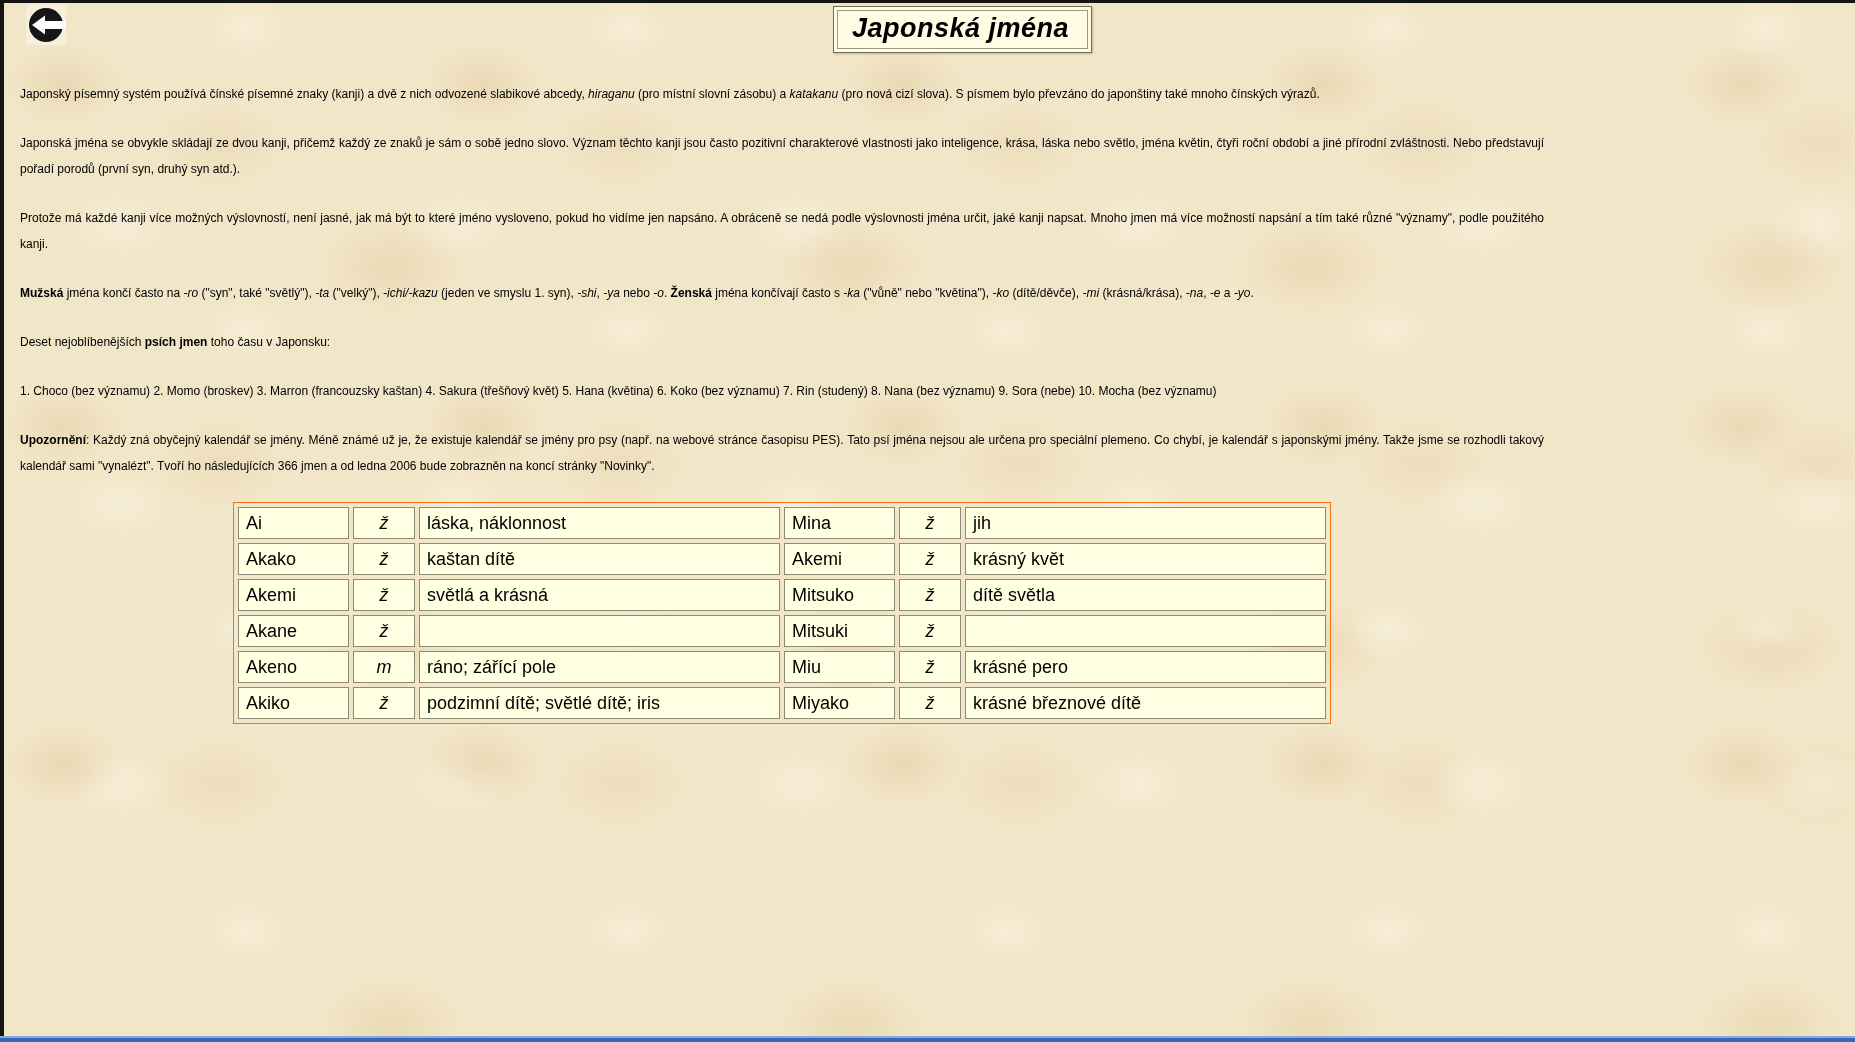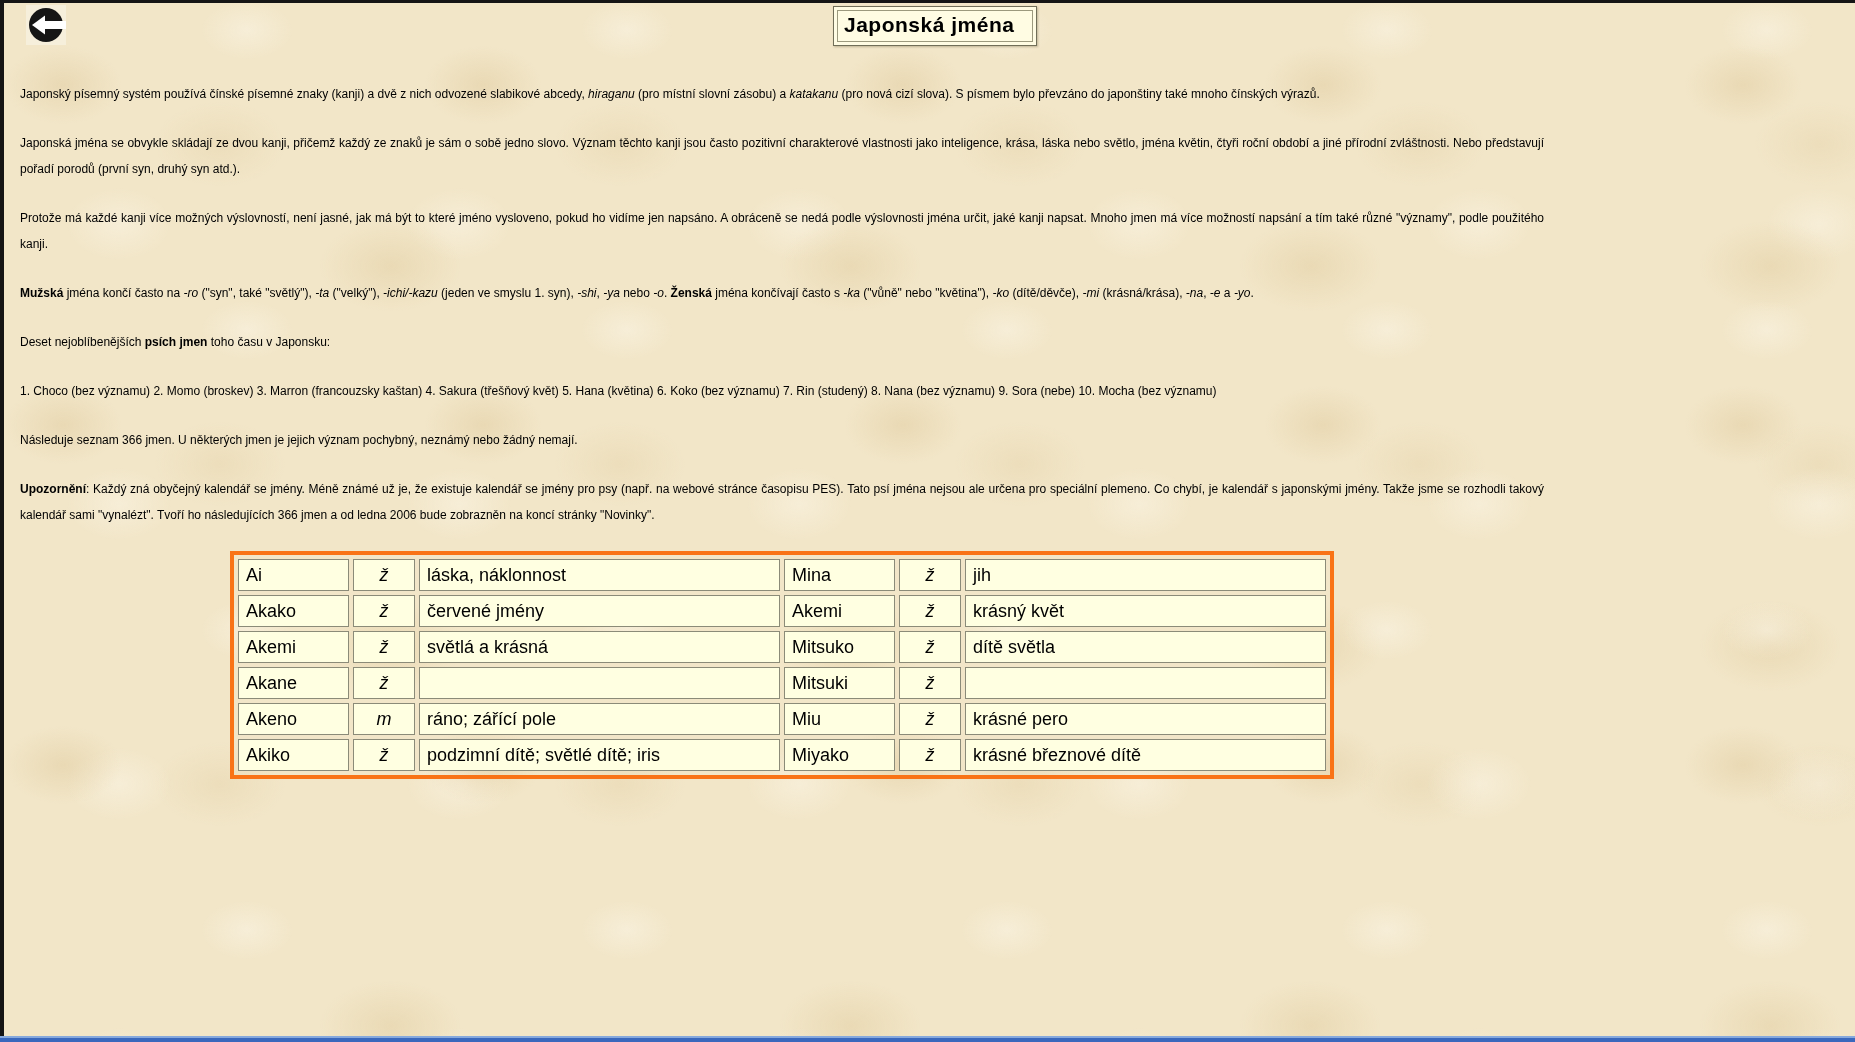--- a/index.html
+++ b/index.html
@@ -21,32 +21,32 @@
     background:linear-gradient(#8fb0e0,#30superb)}
   .edge-bottom{background:linear-gradient(#86a9dd 0 2px,#3a68bd 2px 100%);z-index:5;}
 
   .header{position:relative;height:50px;}
   .back-button{position:absolute;left:26px;top:5px;width:40px;height:40px;cursor:pointer;
     background:rgba(255,255,255,.35);}
   .back-button svg{display:block;}
 
   .title-box{position:absolute;left:833px;top:6px;background:#fffce3;
     border:1px solid #716e58;padding:3px;box-shadow:1px 1px 2px rgba(90,80,50,.35);}
-  .title-inner{border:1px solid #9c997e;padding:2px 18px 4px 6px;
-    font-size:21px;font-weight:bold;letter-spacing:.5px;white-space:nowrap;}
+  .title-inner{border:1px solid #9c997e;padding:2px 18px 4px 14px;
+    font-size:27px;font-weight:bold;letter-spacing:.5px;white-space:nowrap;font-style:italic;}
 
   .content{padding:8px 0 0 20px;width:1524px;}
   .content p{margin:23px 0;font-size:12px;line-height:26px;text-align:justify;}
   .content p b{font-weight:bold;}
   .content p i{font-style:italic;}
   a.pes-link{color:#000000;text-decoration:none;cursor:pointer;}
 
   .table-wrap{width:1524px;margin-top:12px;}
   table.names{border-collapse:separate;border-spacing:4px;margin:8px auto;
-    border:4px solid #f97316;}
+    border:1px solid #f97316;}
   table.names td{background:#ffffe1;border:1px solid #8b8b78;font-size:18px;
     padding:2px 7px;height:26px;vertical-align:middle;}
   td.name{width:95px;}
   td.gender{width:46px;text-align:center;font-style:italic;}
   td.meaning{width:345px;}
 </style>
 </head>
 <body>
 
 <div class="edge-top"></div>
@@ -68,38 +68,37 @@
   </div>
 </div>
 
 <div class="content">
   <p><span>Japonský písemný systém používá čínské písemné znaky (kanji) a dvě z nich odvozené slabikové abcedy, </span><i>hiraganu</i><span> (pro místní slovní zásobu) a </span><i>katakanu</i><span> (pro nová cizí slova). S písmem bylo převzáno do japonštiny také mnoho čínských výrazů.</span></p>
   <p><span>Japonská jména se obvykle skládají ze dvou kanji, přičemž každý ze znaků je sám o sobě jedno slovo. Význam těchto kanji jsou často pozitivní charakterové vlastnosti jako inteligence, krása, láska nebo světlo, jména květin, čtyři roční období a jiné přírodní zvláštnosti. Nebo představují pořadí porodů (první syn, druhý syn atd.).</span></p>
   <p><span>Protože má každé kanji více možných výslovností, není jasné, jak má být to které jméno vysloveno, pokud ho vidíme jen napsáno. A obráceně se nedá podle výslovnosti jména určit, jaké kanji napsat. Mnoho jmen má více možností napsání a tím také různé "významy", podle použitého kanji.</span></p>
   <p><b>Mužská</b><span> jména končí často na </span><i>-ro</i><span> ("syn", také "světlý"), </span><i>-ta</i><span> ("velký"), </span><i>-ichi/-kazu</i><span> (jeden ve smyslu 1. syn), </span><i>-shi</i><span>, </span><i>-ya</i><span> nebo </span><i>-o</i><span>. </span><b>Ženská</b><span> jména končívají často s </span><i>-ka</i><span> ("vůně" nebo "květina"), </span><i>-ko</i><span> (dítě/děvče), </span><i>-mi</i><span> (krásná/krása), </span><i>-na</i><span>, </span><i>-e</i><span> a </span><i>-yo</i><span>.</span></p>
   <p><span>Deset nejoblíbenějších </span><b>psích jmen</b><span> toho času v Japonsku:</span></p>
   <p><span>1. Choco (bez významu) 2. Momo (broskev) 3. Marron (francouzsky kaštan) 4. Sakura (třešňový květ) 5. Hana (květina) 6. Koko (bez významu) 7. Rin (studený) 8. Nana (bez významu) 9. Sora (nebe) 10. Mocha (bez významu)</span></p>
-  <p><span>Následuje seznam 366 jmen. U některých jmen je jejich význam pochybný, neznámý nebo žádný nemají.</span></p>
   <p><b>Upozornění</b><span>: Každý zná obyčejný kalendář se jmény. Méně známé už je, že existuje kalendář se jmény pro psy (např. na webové stránce časopisu </span><a class="pes-link" href="#">PES</a><span>). Tato psí jména nejsou ale určena pro speciální plemeno. Co chybí, je kalendář s japonskými jmény. Takže jsme se rozhodli takový kalendář sami "vynalézt". Tvoří ho následujících 366 jmen a od ledna 2006 bude zobrazněn na koncí stránky "Novinky".</span></p>
 
   <div class="table-wrap">
     <table class="names">
       <tbody>
           <tr>
             <td class="name">Ai</td>
             <td class="gender">ž</td>
             <td class="meaning">láska, náklonnost</td>
             <td class="name">Mina</td>
             <td class="gender">ž</td>
             <td class="meaning">jih</td>
           </tr>
           <tr>
             <td class="name">Akako</td>
             <td class="gender">ž</td>
-            <td class="meaning">červené jmény</td>
+            <td class="meaning">kaštan dítě</td>
             <td class="name">Akemi</td>
             <td class="gender">ž</td>
             <td class="meaning">krásný květ</td>
           </tr>
           <tr>
             <td class="name">Akemi</td>
             <td class="gender">ž</td>
             <td class="meaning">světlá a krásná</td>
             <td class="name">Mitsuko</td>
             <td class="gender">ž</td>

